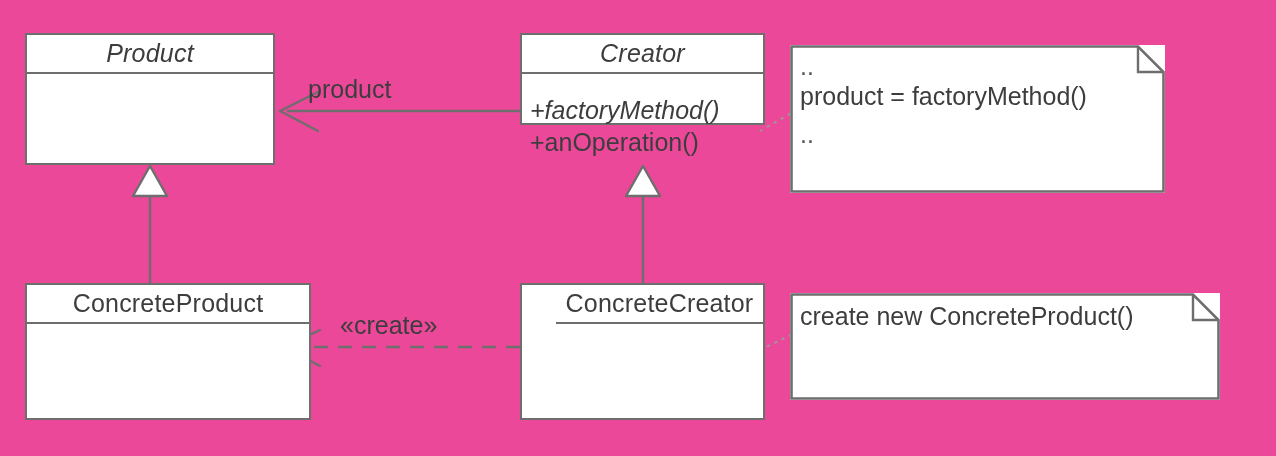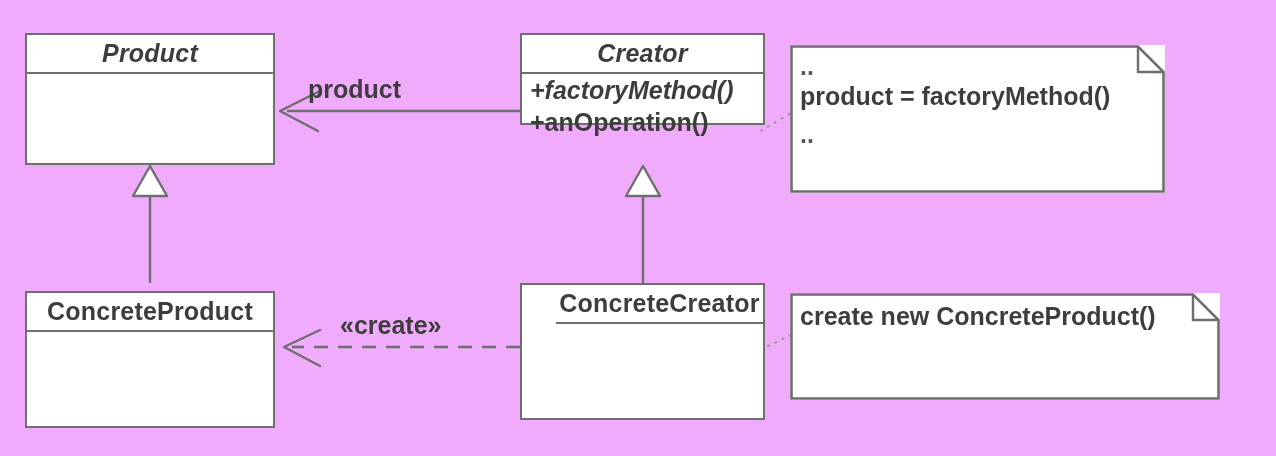--- a/index.html
+++ b/index.html
@@ -2,21 +2,21 @@
 <html><head>
 <meta charset="utf-8">
 <style>
   html,body{margin:0;padding:0;}
   body{
     width:1276px;height:456px;
     background:#ffffff;
     font-family:"Liberation Sans","DejaVu Sans",sans-serif;
     overflow:hidden;
   }
-  #stage{position:relative;width:1276px;height:456px;background:#f0abfc;font-weight:bold;}
+  #stage{position:relative;width:1276px;height:456px;background:#ec4899;}
   svg#wires{position:absolute;left:0;top:0;width:1276px;height:456px;}
 
   .umlbox{
     position:absolute;
     background:#ffffff;
     border:2px solid #6e6e6e;
     box-sizing:border-box;
     z-index:3;
   }
   .umlbox .titleband{
@@ -26,21 +26,21 @@
     color:#3a3a3a;
   }
   .umlbox .titleband span{
     font-size:25px;
     letter-spacing:.2px;
     color:#3d3d3d;
     white-space:nowrap;
   }
   .umlbox .titleband.abstract span{font-style:italic;}
   .umlbox .body{
-    padding:0 8px 0 8px;
+    padding:20px 8px 0 8px;
     box-sizing:border-box;
   }
   .umlbox .body .member{
     font-size:25px;
     color:#3d3d3d;
     line-height:32px;
     white-space:nowrap;
     text-align:left;
   }
   .umlbox .body .member.abstract{font-style:italic;}
@@ -121,21 +121,21 @@
   <div class="umlbox" style="left:520px;top:33px;width:245px;height:92px;">
     <div class="titleband abstract" style="height:39px;">
       <span>Creator</span>
     </div>
     <div class="body">
       <div class="member abstract">+factoryMethod()</div>
       <div class="member">+anOperation()</div>
     </div>
   </div>
 
-  <div class="umlbox" style="left:25px;top:291px;width:250px;height:137px;">
+  <div class="umlbox" style="left:25px;top:283px;width:286px;height:137px;">
     <div class="titleband" style="height:39px;">
       <span>ConcreteProduct</span>
     </div>
     <div class="body"></div>
   </div>
 
   <div class="umlbox" style="left:520px;top:283px;width:245px;height:137px;">
     <div class="titleband" style="height:39px;margin-left:34px;">
       <span>ConcreteCreator</span>
     </div>

